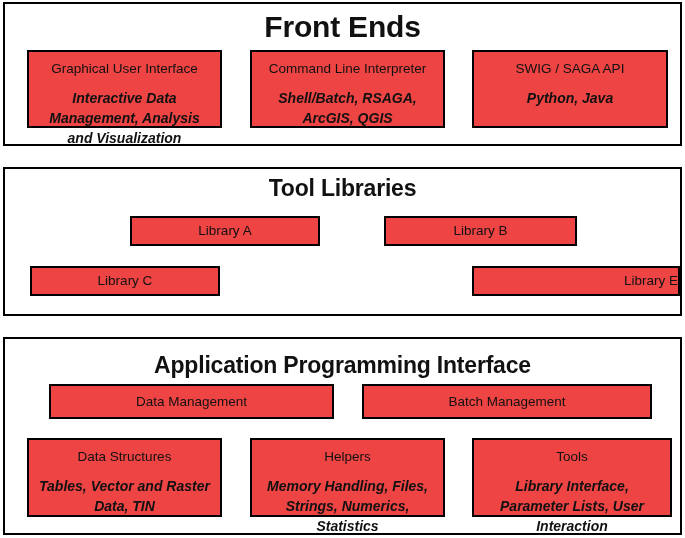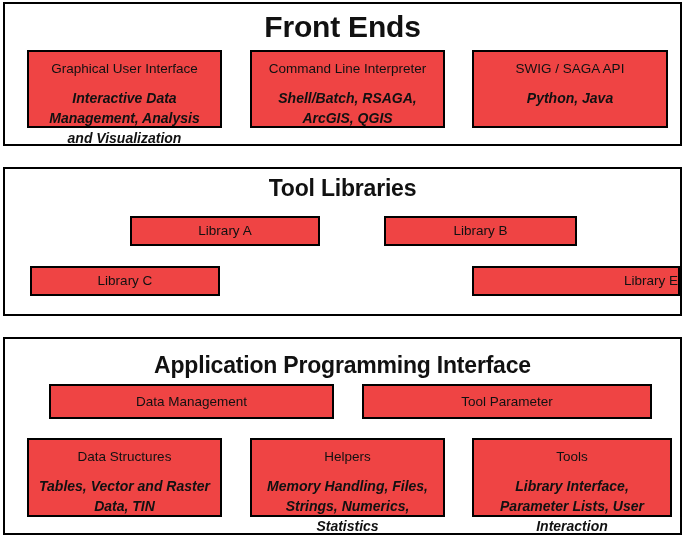--- a/index.html
+++ b/index.html
@@ -145,21 +145,21 @@
   </div>
 
   <div class="panel" id="panel-api">
     <div class="panel-title">Application Programming Interface</div>
 
     <div class="box short" id="box-data-mgmt">
       <div class="box-title">Data Management</div>
     </div>
 
     <div class="box short" id="box-tool-mgmt">
-      <div class="box-title">Tool Parameter</div>
+      <div class="box-title">Batch Management</div>
     </div>
 
     <div class="box tall" id="box-data-struct">
       <div class="box-title">Data Structures</div>
       <div class="box-sub">Tables, Vector and Raster Data, TIN</div>
     </div>
 
     <div class="box tall" id="box-helpers">
       <div class="box-title">Helpers</div>
       <div class="box-sub">Memory Handling, Files, Strings, Numerics, Statistics</div>

